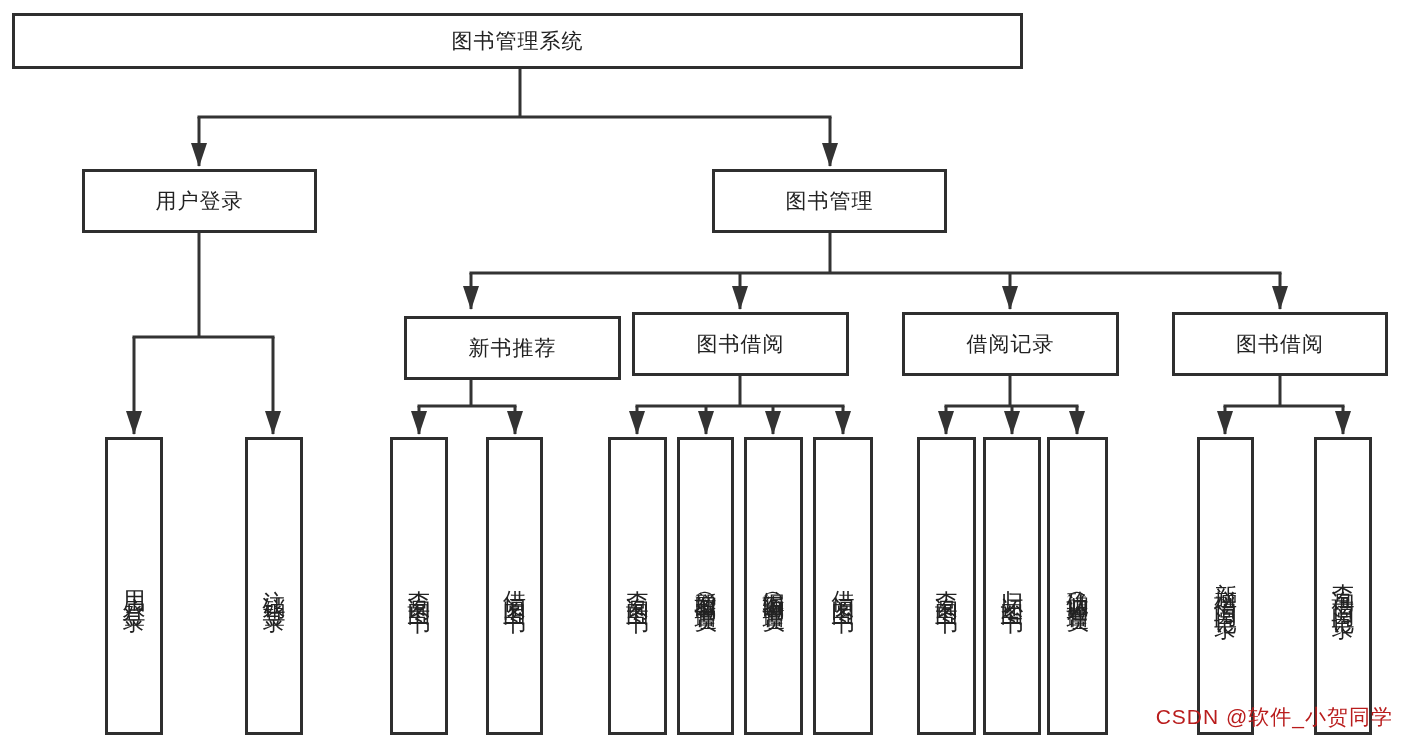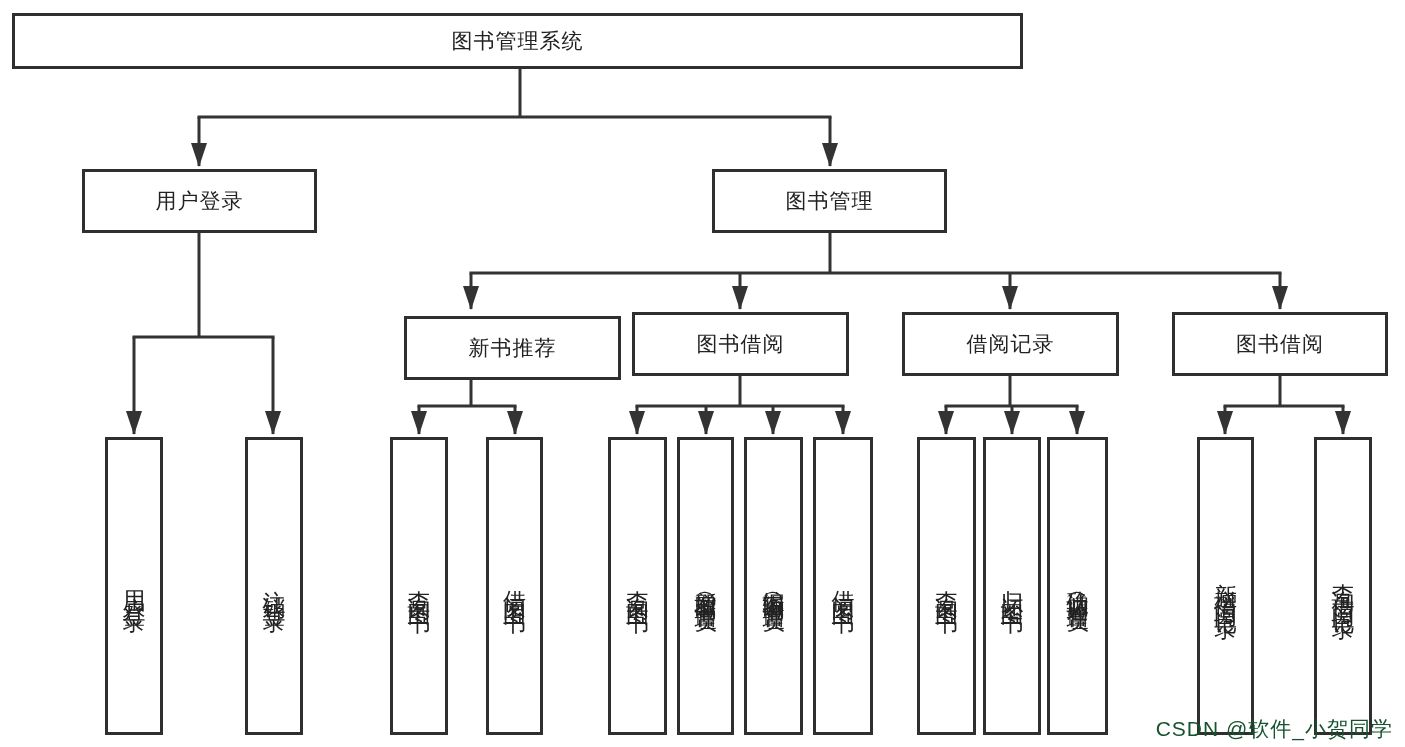--- a/index.html
+++ b/index.html
@@ -53,24 +53,24 @@
     letter-spacing: 7px;
     line-height: 1;
   }
   .leaf.long {
     font-size: 22px;
     letter-spacing: 3px;
   }
   #watermark {
     position: absolute;
     right: 12px;
-    bottom: 4px;
+    bottom: 16px;
     z-index: 5;
     font-size: 21px;
-    color: #14532d;
+    color: #b91c1c;
     letter-spacing: 1px;
     margin-top: 36px;
   }
 </style>
 </head>
 <body>
 
 <div id="stage">
 
   <svg id="edges" viewBox="0 0 1405 747" xmlns="http://www.w3.org/2000/svg">

